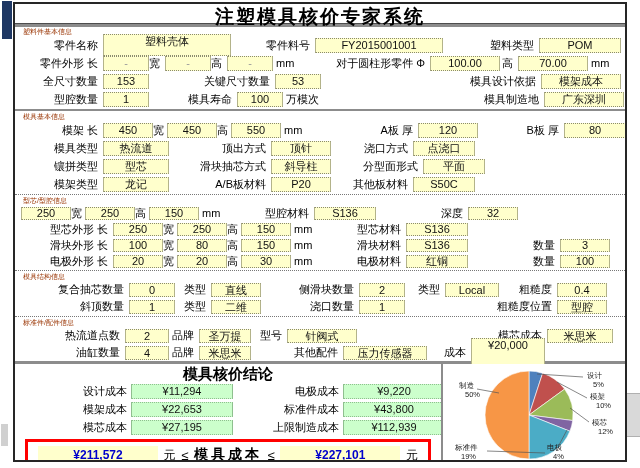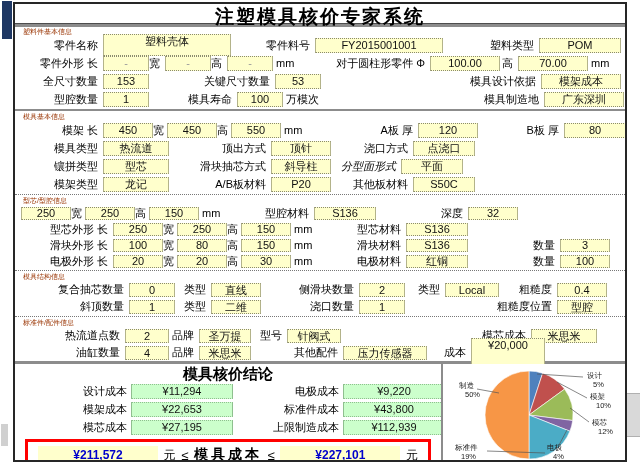--- a/index.html
+++ b/index.html
@@ -112,21 +112,21 @@
           <span class="lab" style="width: 102px;">顶出方式</span>
           <span class="box" style="width: 60px; height: 15px; line-height: 13px;">顶针</span>
           <span class="lab" style="width: 82px;">浇口方式</span>
           <span class="box" style="width: 62px; height: 15px; line-height: 13px;">点浇口</span>
         </div>
         <div class="row" style="height: 18px;">
           <span class="lab" style="width: 82px;">镶拼类型</span>
           <span class="box" style="width: 66px; height: 15px; line-height: 13px;">型芯</span>
           <span class="lab" style="width: 102px;">滑块抽芯方式</span>
           <span class="box" style="width: 60px; height: 15px; line-height: 13px;">斜导柱</span>
-          <span class="lab" style="width: 70px; font-style: italic;">分型面形式</span>
+          <span class="lab" style="width: 92px;">分型面形式</span>
           <span class="box" style="width: 62px; height: 15px; line-height: 13px;">平面</span>
         </div>
         <div class="row" style="height: 18px;">
           <span class="lab" style="width: 82px;">模架类型</span>
           <span class="box" style="width: 66px; height: 15px; line-height: 13px;">龙记</span>
           <span class="lab" style="width: 102px;">A/B板材料</span>
           <span class="box" style="width: 60px; height: 15px; line-height: 13px;">P20</span>
           <span class="lab" style="width: 82px;">其他板材料</span>
           <span class="box" style="width: 62px; height: 15px; line-height: 13px;">S50C</span>
         </div>
@@ -212,21 +212,21 @@
       </div>
       <div class="sep-dotted"></div>
       <div class="section">
         <div class="sec-label">标准件/配件信息</div>
         <div class="row" style="height: 17px;">
           <span class="lab" style="width: 104px;">热流道点数</span>
           <span class="box" style="width: 44px; height: 14px; line-height: 12px;">2</span>
           <span class="lab" style="width: 30px;">品牌</span>
           <span class="box" style="width: 52px; height: 14px; line-height: 12px;">圣万提</span>
           <span class="lab" style="width: 36px;">型号</span>
-          <span class="box" style="width: 54px; height: 14px; line-height: 12px;">针阀式</span>
+          <span class="box" style="width: 70px; height: 14px; line-height: 12px;">针阀式</span>
           <span class="lab" style="width: 190px;">模芯成本</span>
           <span class="box" style="width: 66px; height: 14px; line-height: 12px;">米思米</span>
         </div>
         <div class="row" style="height: 17px;">
           <span class="lab" style="width: 104px;">油缸数量</span>
           <span class="box" style="width: 44px; height: 14px; line-height: 12px;">4</span>
           <span class="lab" style="width: 30px;">品牌</span>
           <span class="box" style="width: 52px; height: 14px; line-height: 12px;">米思米</span>
           <span class="lab" style="width: 92px;">其他配件</span>
           <span class="box" style="width: 84px; height: 14px; line-height: 12px;">压力传感器</span>

